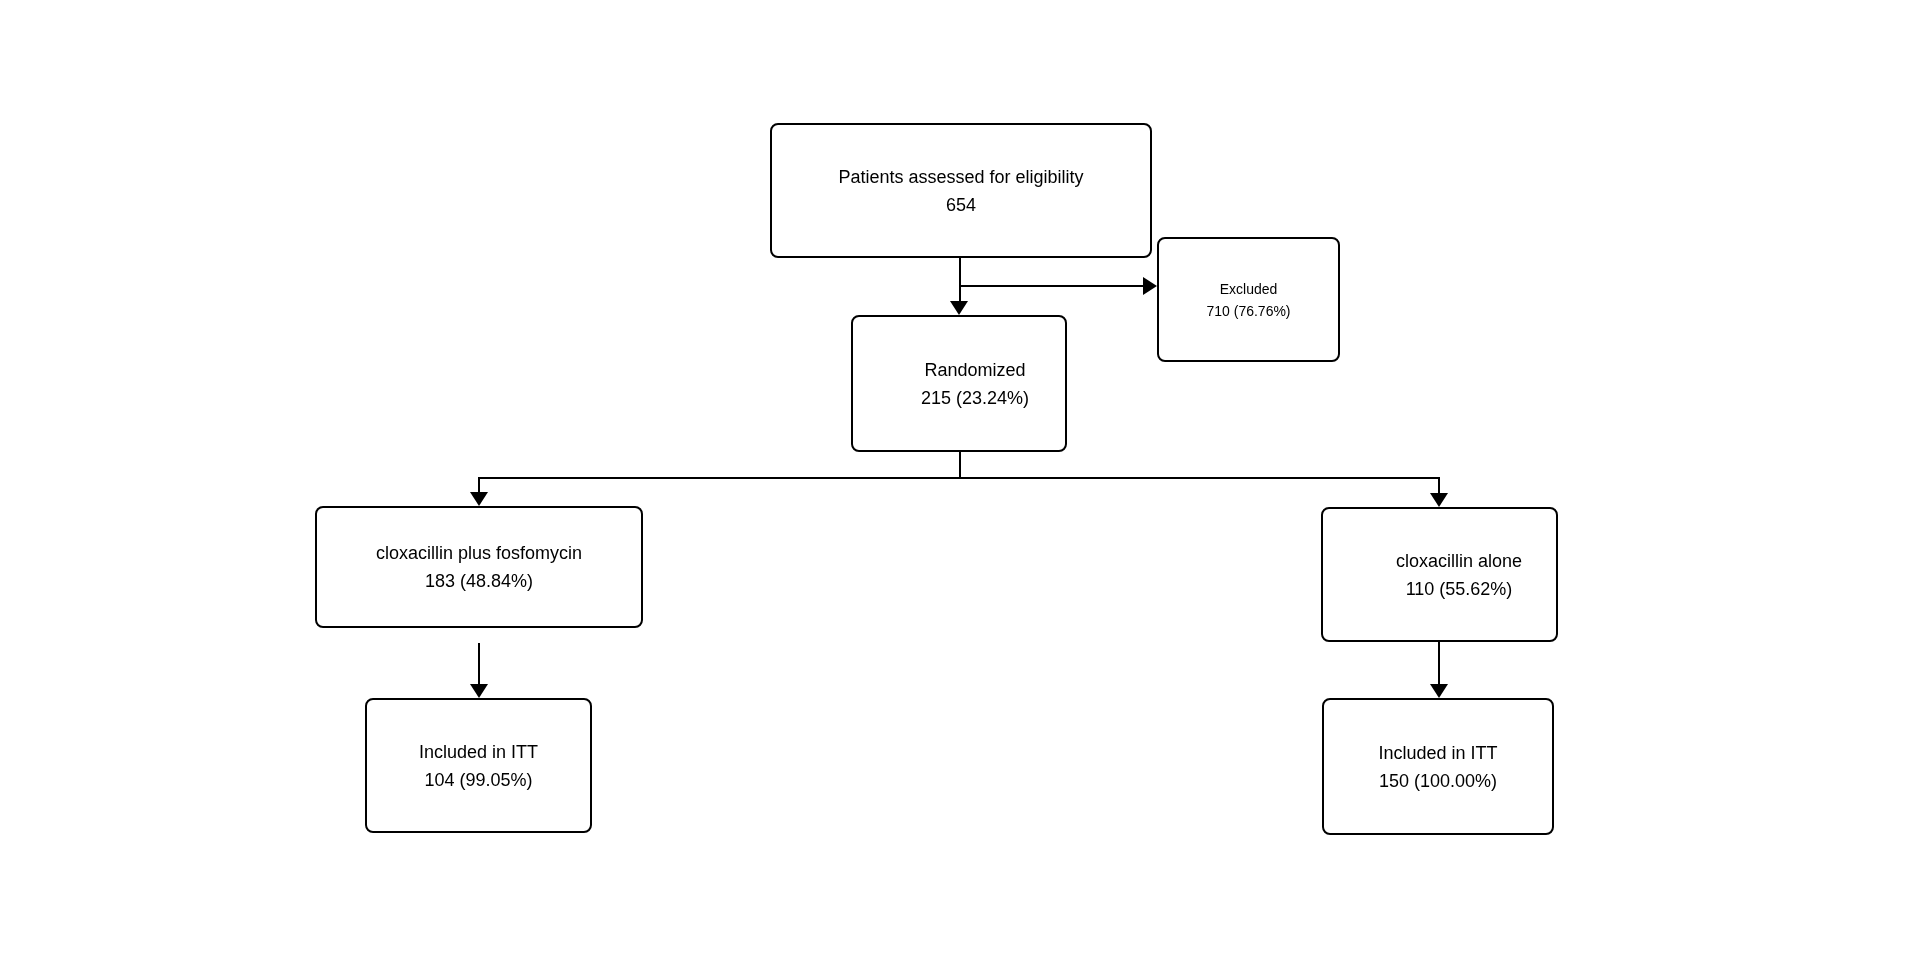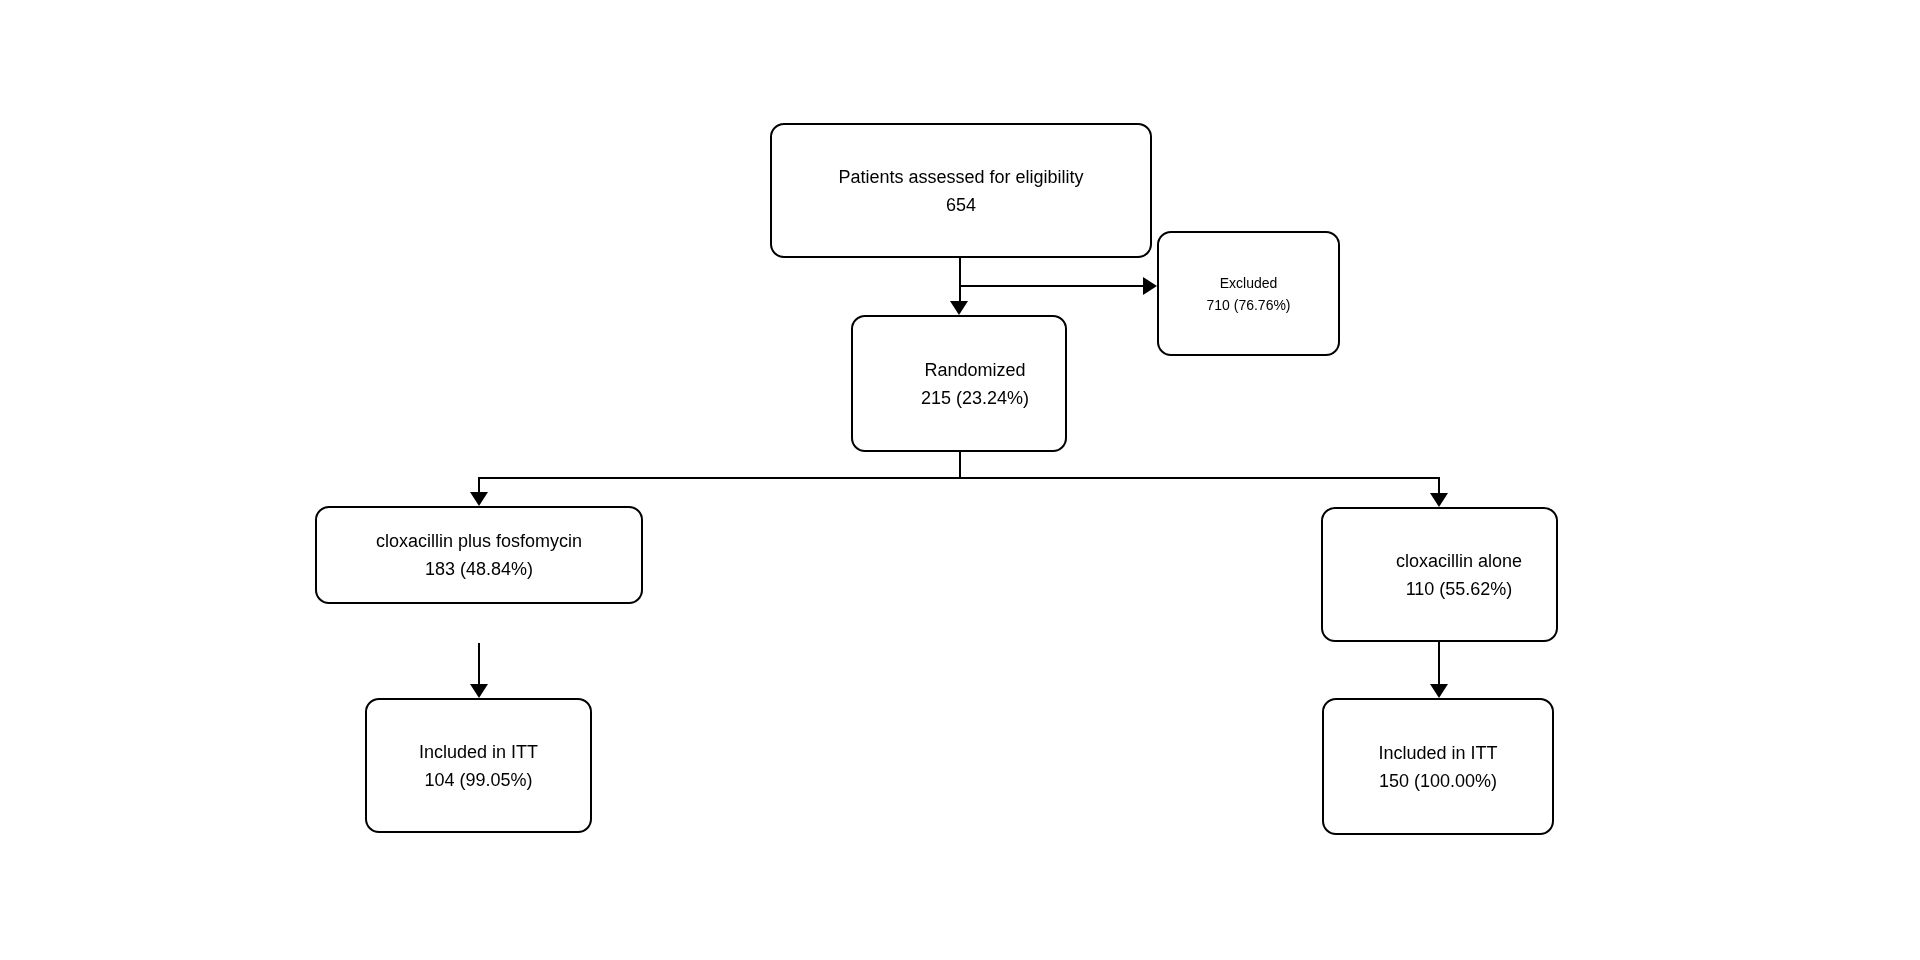--- a/index.html
+++ b/index.html
@@ -9,21 +9,21 @@
     height: 960px;
     background: #ffffff;
     overflow: hidden;
     font-family: "Liberation Sans", sans-serif;
     color: #000000;
   }
   .node {
     position: absolute;
     box-sizing: border-box;
     border: 2px solid #000000;
-    border-radius: 14px;
+    border-radius: 8px;
     background: #ffffff;
     display: flex;
     flex-direction: column;
     align-items: center;
     justify-content: center;
     text-align: left;
   }
   .node .node-label, .node .node-value {
     font-size: 18px;
     line-height: 28px;
@@ -51,31 +51,31 @@
 </head>
 <body>
 
 <div class="canvas">
 
   <div class="node" style="left:770px; top:123px; width:382px; height:135px;">
     <div class="node-label">Patients assessed for eligibility</div>
     <div class="node-value">654</div>
   </div>
 
-  <div class="node small" style="left:1157px; top:231px; width:183px; height:125px;">
+  <div class="node small" style="left:1157px; top:237px; width:183px; height:125px;">
     <div class="node-label">Excluded</div>
     <div class="node-value">710 (76.76%)</div>
   </div>
 
   <div class="node" style="left:851px; top:315px; width:216px; height:137px;padding-left:32px;">
     <div class="node-label">Randomized</div>
     <div class="node-value">215 (23.24%)</div>
   </div>
 
-  <div class="node" style="left:315px; top:506px; width:328px; height:98px;">
+  <div class="node" style="left:315px; top:506px; width:328px; height:122px;">
     <div class="node-label">cloxacillin plus fosfomycin</div>
     <div class="node-value">183 (48.84%)</div>
   </div>
 
   <div class="node" style="left:1321px; top:507px; width:237px; height:135px;padding-left:39px;">
     <div class="node-label">cloxacillin alone</div>
     <div class="node-value">110 (55.62%)</div>
   </div>
 
   <div class="node" style="left:365px; top:698px; width:227px; height:135px;">

